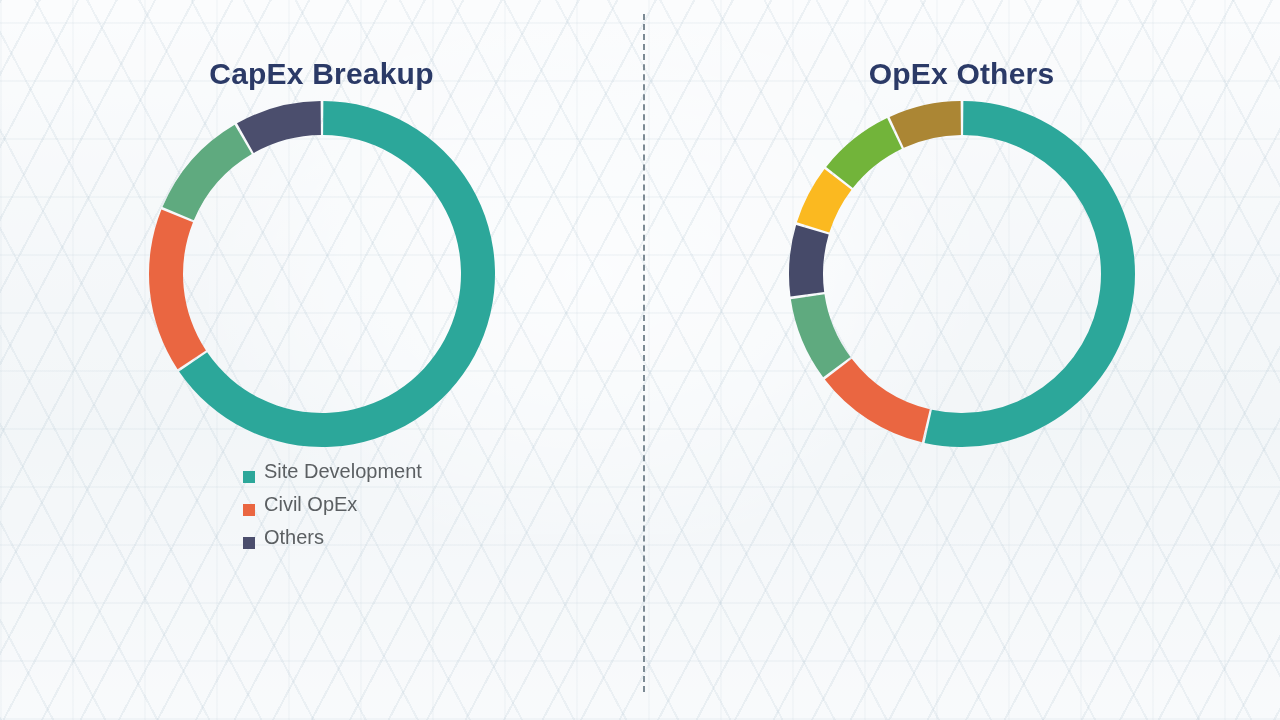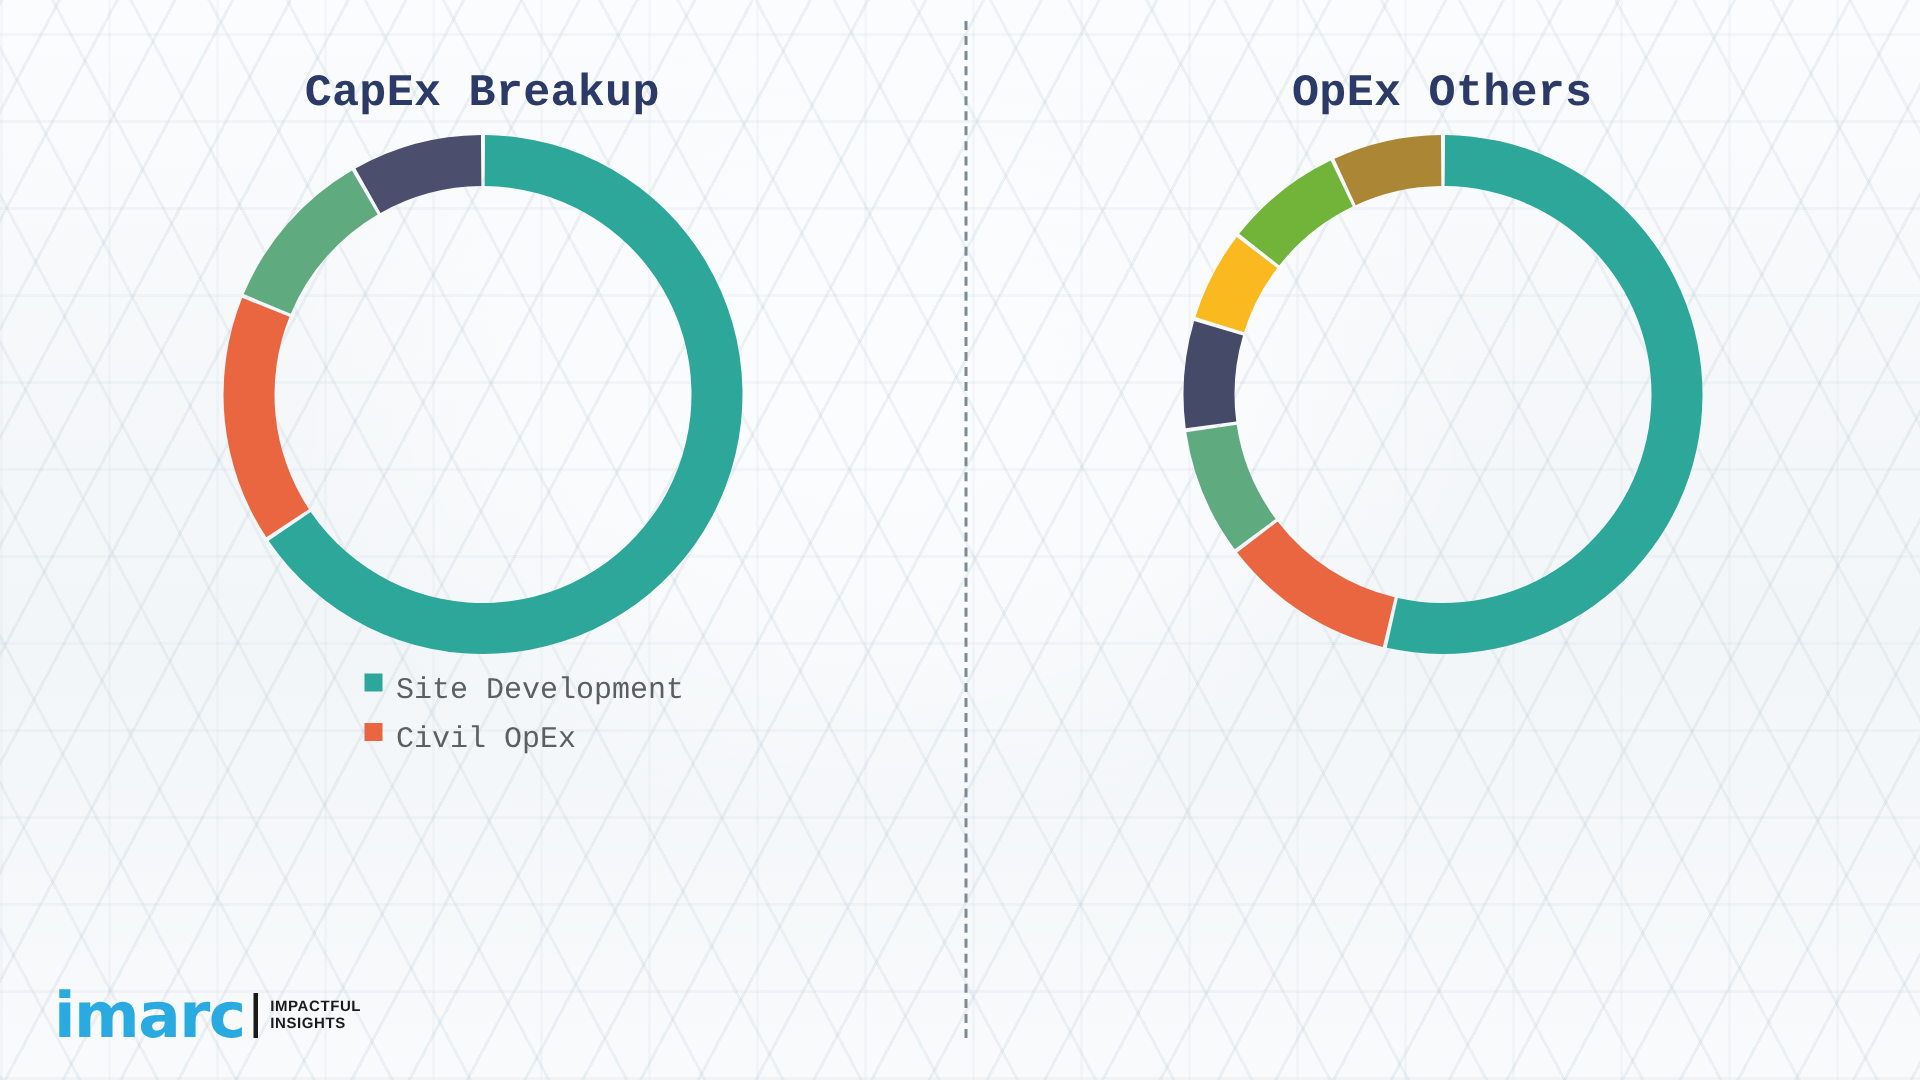--- a/index.html
+++ b/index.html
@@ -48,23 +48,22 @@
     background: rgba(250,252,253,.60);
   }
 
   
   .stage {
     position: absolute;
     inset: 0;
   }
   .panel {
     position: absolute;
-    top: 0;
+    top: 11px;
     height: 588px;
-    font-family: Liberation Mono, monospace;
   }
   .panel-left  { left: 0;   width: 643px; }
   .panel-right { left: 643px; width: 637px; }
 
   .divider {
     position: absolute;
     left: 643px;
     top: 14px;
     width: 0;
     height: 678px;
@@ -93,21 +92,21 @@
 
   .legend {
     position: absolute;
     display: flex;
     flex-direction: column;
   }
   .legend-left  { left: 243px; top: 449px; gap: 10px; }
 
   .legend-item {
     display: flex;
-    align-items: flex-start;
+    align-items: flex-end;
   }
   .legend-swatch {
     width: 12px;
     height: 12px;
     flex: 0 0 12px;
     margin-right: 9px;
   }
   .legend-left .legend-label {
     font-size: 20px;
     color: #5b5f62;
@@ -177,20 +176,24 @@
     </div>
 
     <div class="legend legend-left" id="capex-legend">
         <div class="legend-item">
           <span class="legend-swatch" style="background: rgb(44, 167, 154);"></span>
           <span class="legend-label">Site Development</span>
         </div>
         <div class="legend-item">
           <span class="legend-swatch" style="background: rgb(234, 102, 65);"></span>
           <span class="legend-label">Civil OpEx</span>
+        </div>
+        <div class="legend-item">
+          <span class="legend-swatch" style="background: rgb(75, 78, 109);"></span>
+          <span class="legend-label">Others</span>
         </div>
       </div>
   </section>
 
   <section class="panel panel-right">
     <h1 class="chart-title">OpEx Others</h1>
 
     <div class="donut-holder">
       <svg id="opex-svg" width="350" height="350" viewBox="0 0 350 350">
           <path d="M 176.35872485374708 2.0053357274513814 A 173 173 0 1 1 137.52646888611224 343.8926714391613
@@ -205,22 +208,14 @@
           L 64.50273487913623 90.67115321072188 A 139 139 0 0 0 42.33884826157228 133.50278540150128 Z" fill="#fbb920"></path>
           <path d="M 39.14017095763117 67.89674676939865 A 173 173 0 0 1 100.11304339696855 19.048264739581413
           L 114.83071116866259 49.69773872139778 A 139 139 0 0 0 65.8409466075765 88.94594104593301 Z" fill="#72b43a"></path>
           <path d="M 102.57186540602508 17.891230928260853 A 173 173 0 0 1 173.64127514625315 2.0053357274513814
           L 173.9083077764693 36.00428708737422 A 139 139 0 0 0 116.80629648229761 48.76809883831365 Z" fill="#ab8634"></path>
         </svg>
     </div>
 
   </section>
 
-  <div class="logo">
-    <div class="logo-mark">imarc</div>
-    <div class="logo-rule"></div>
-    <div class="logo-tag">
-      <span>IMPACTFUL</span>
-      <span>INSIGHTS</span>
-    </div>
-  </div>
 
 </div>
 
 </body></html>

